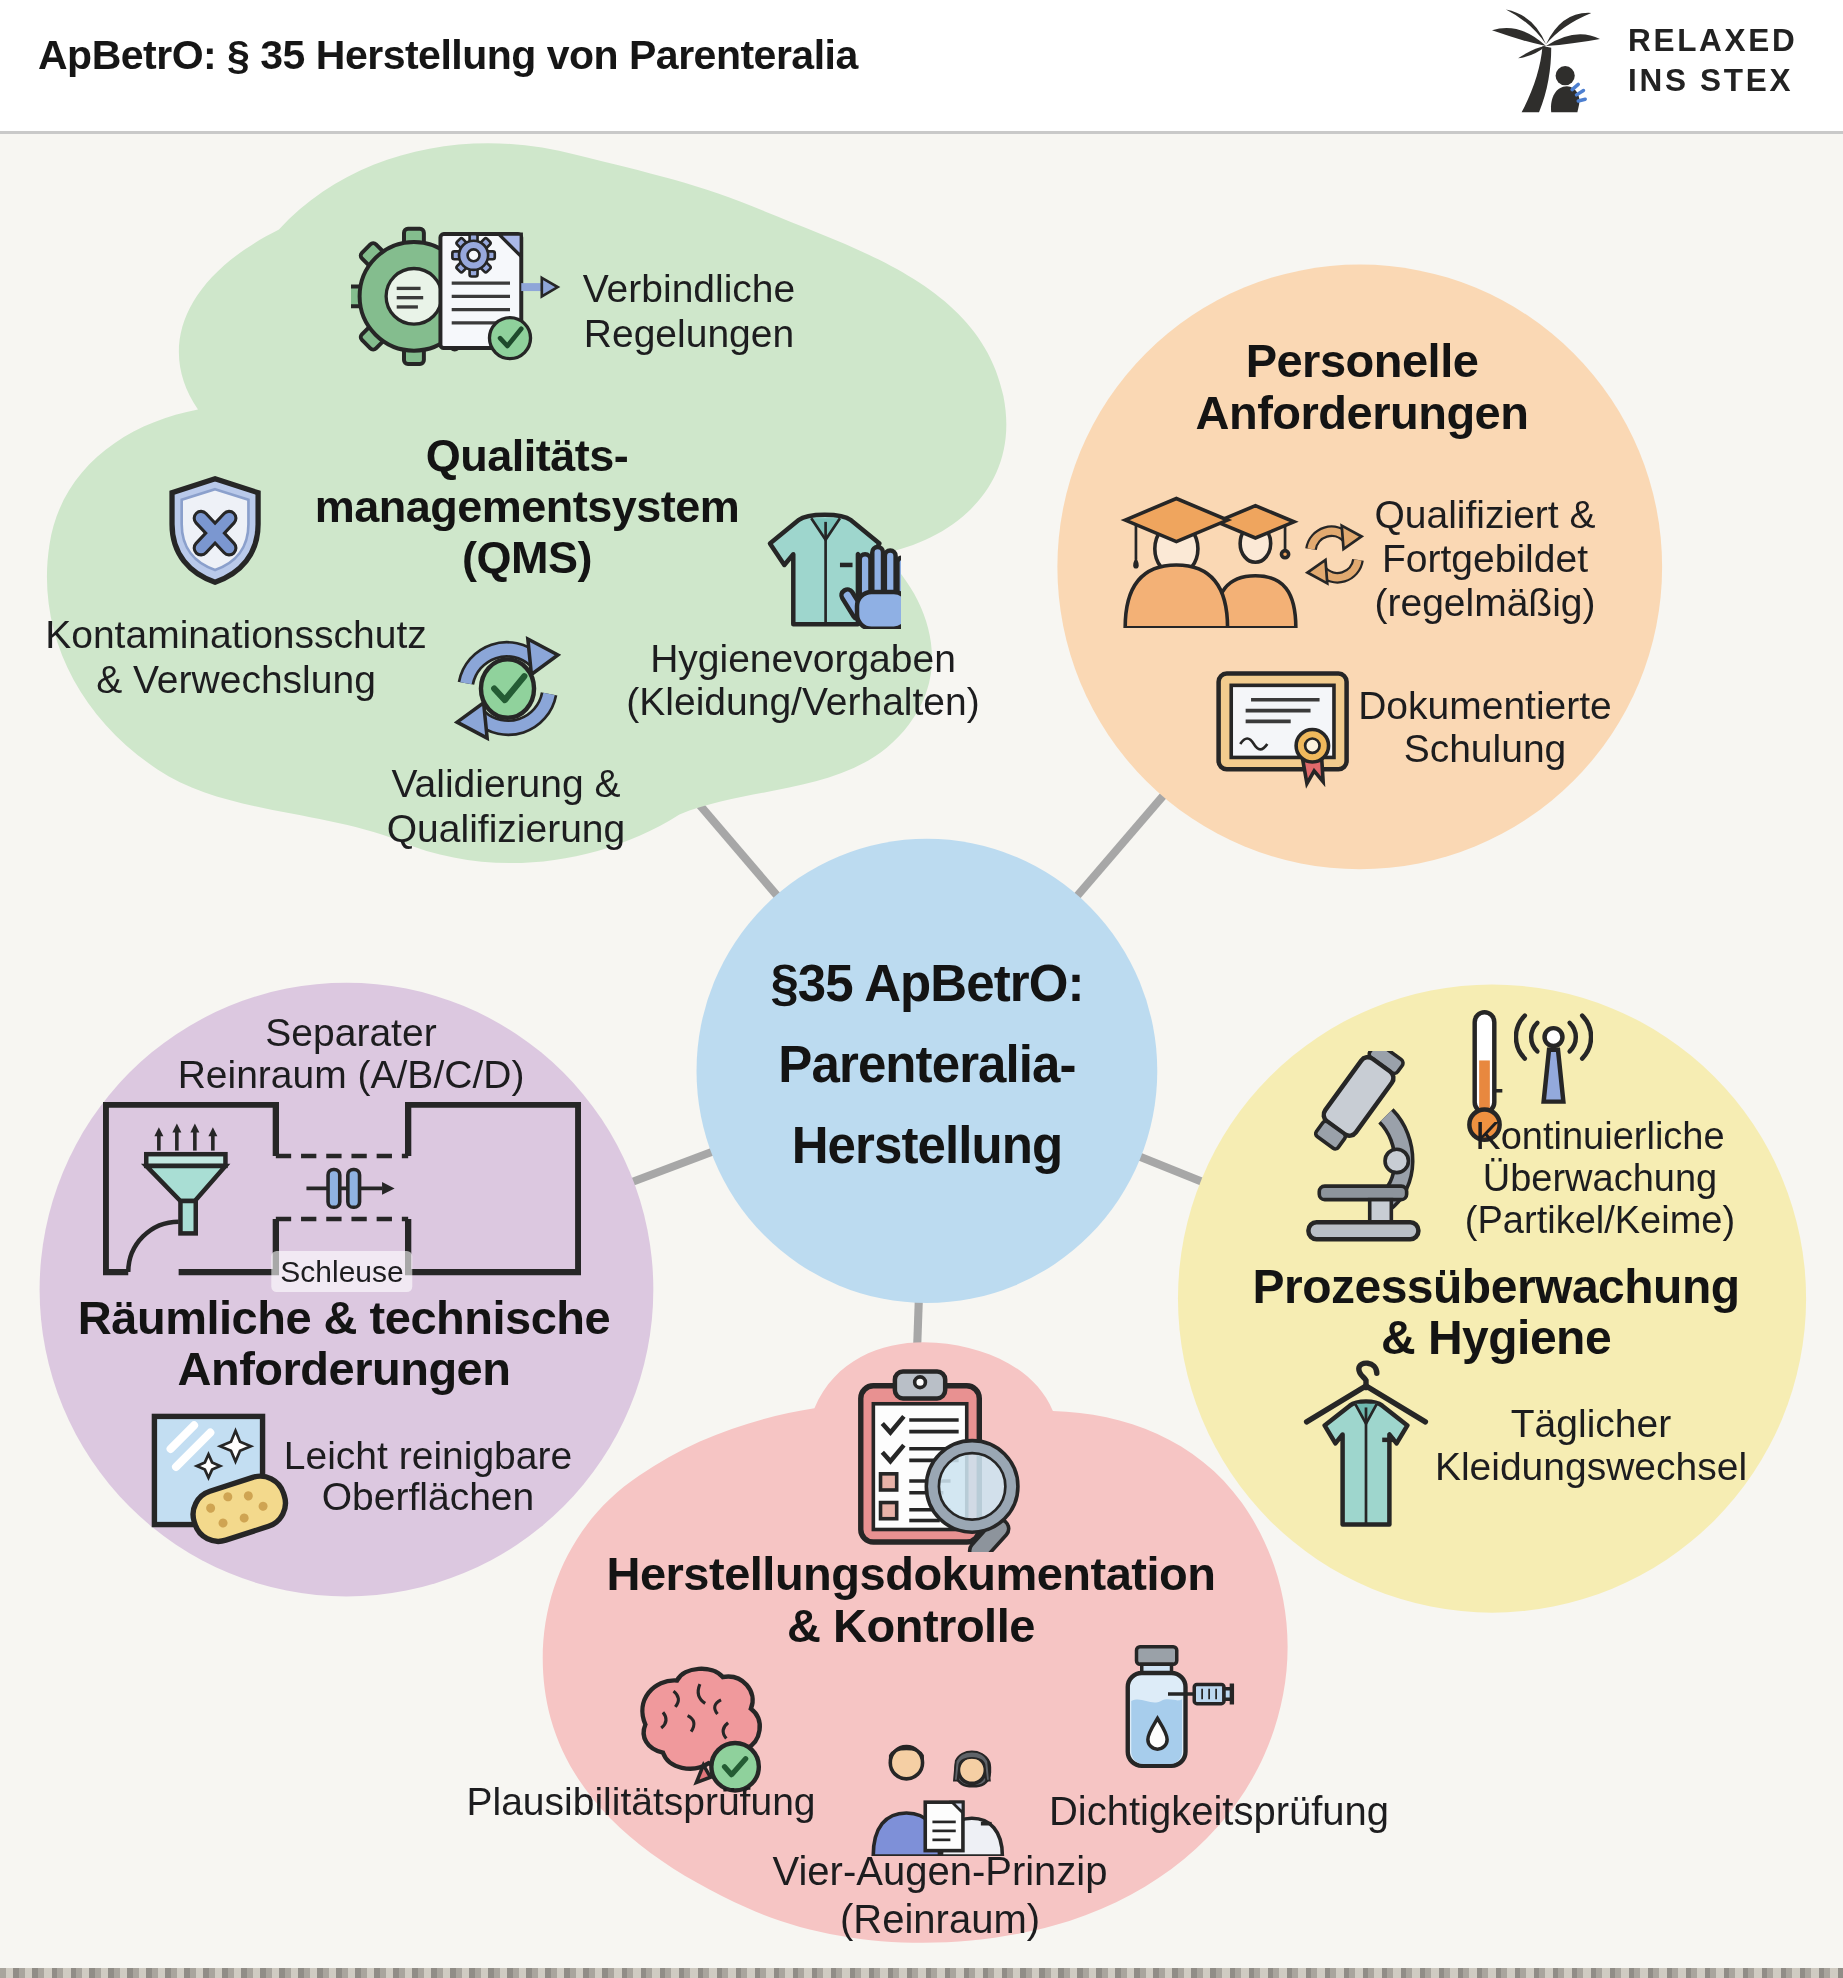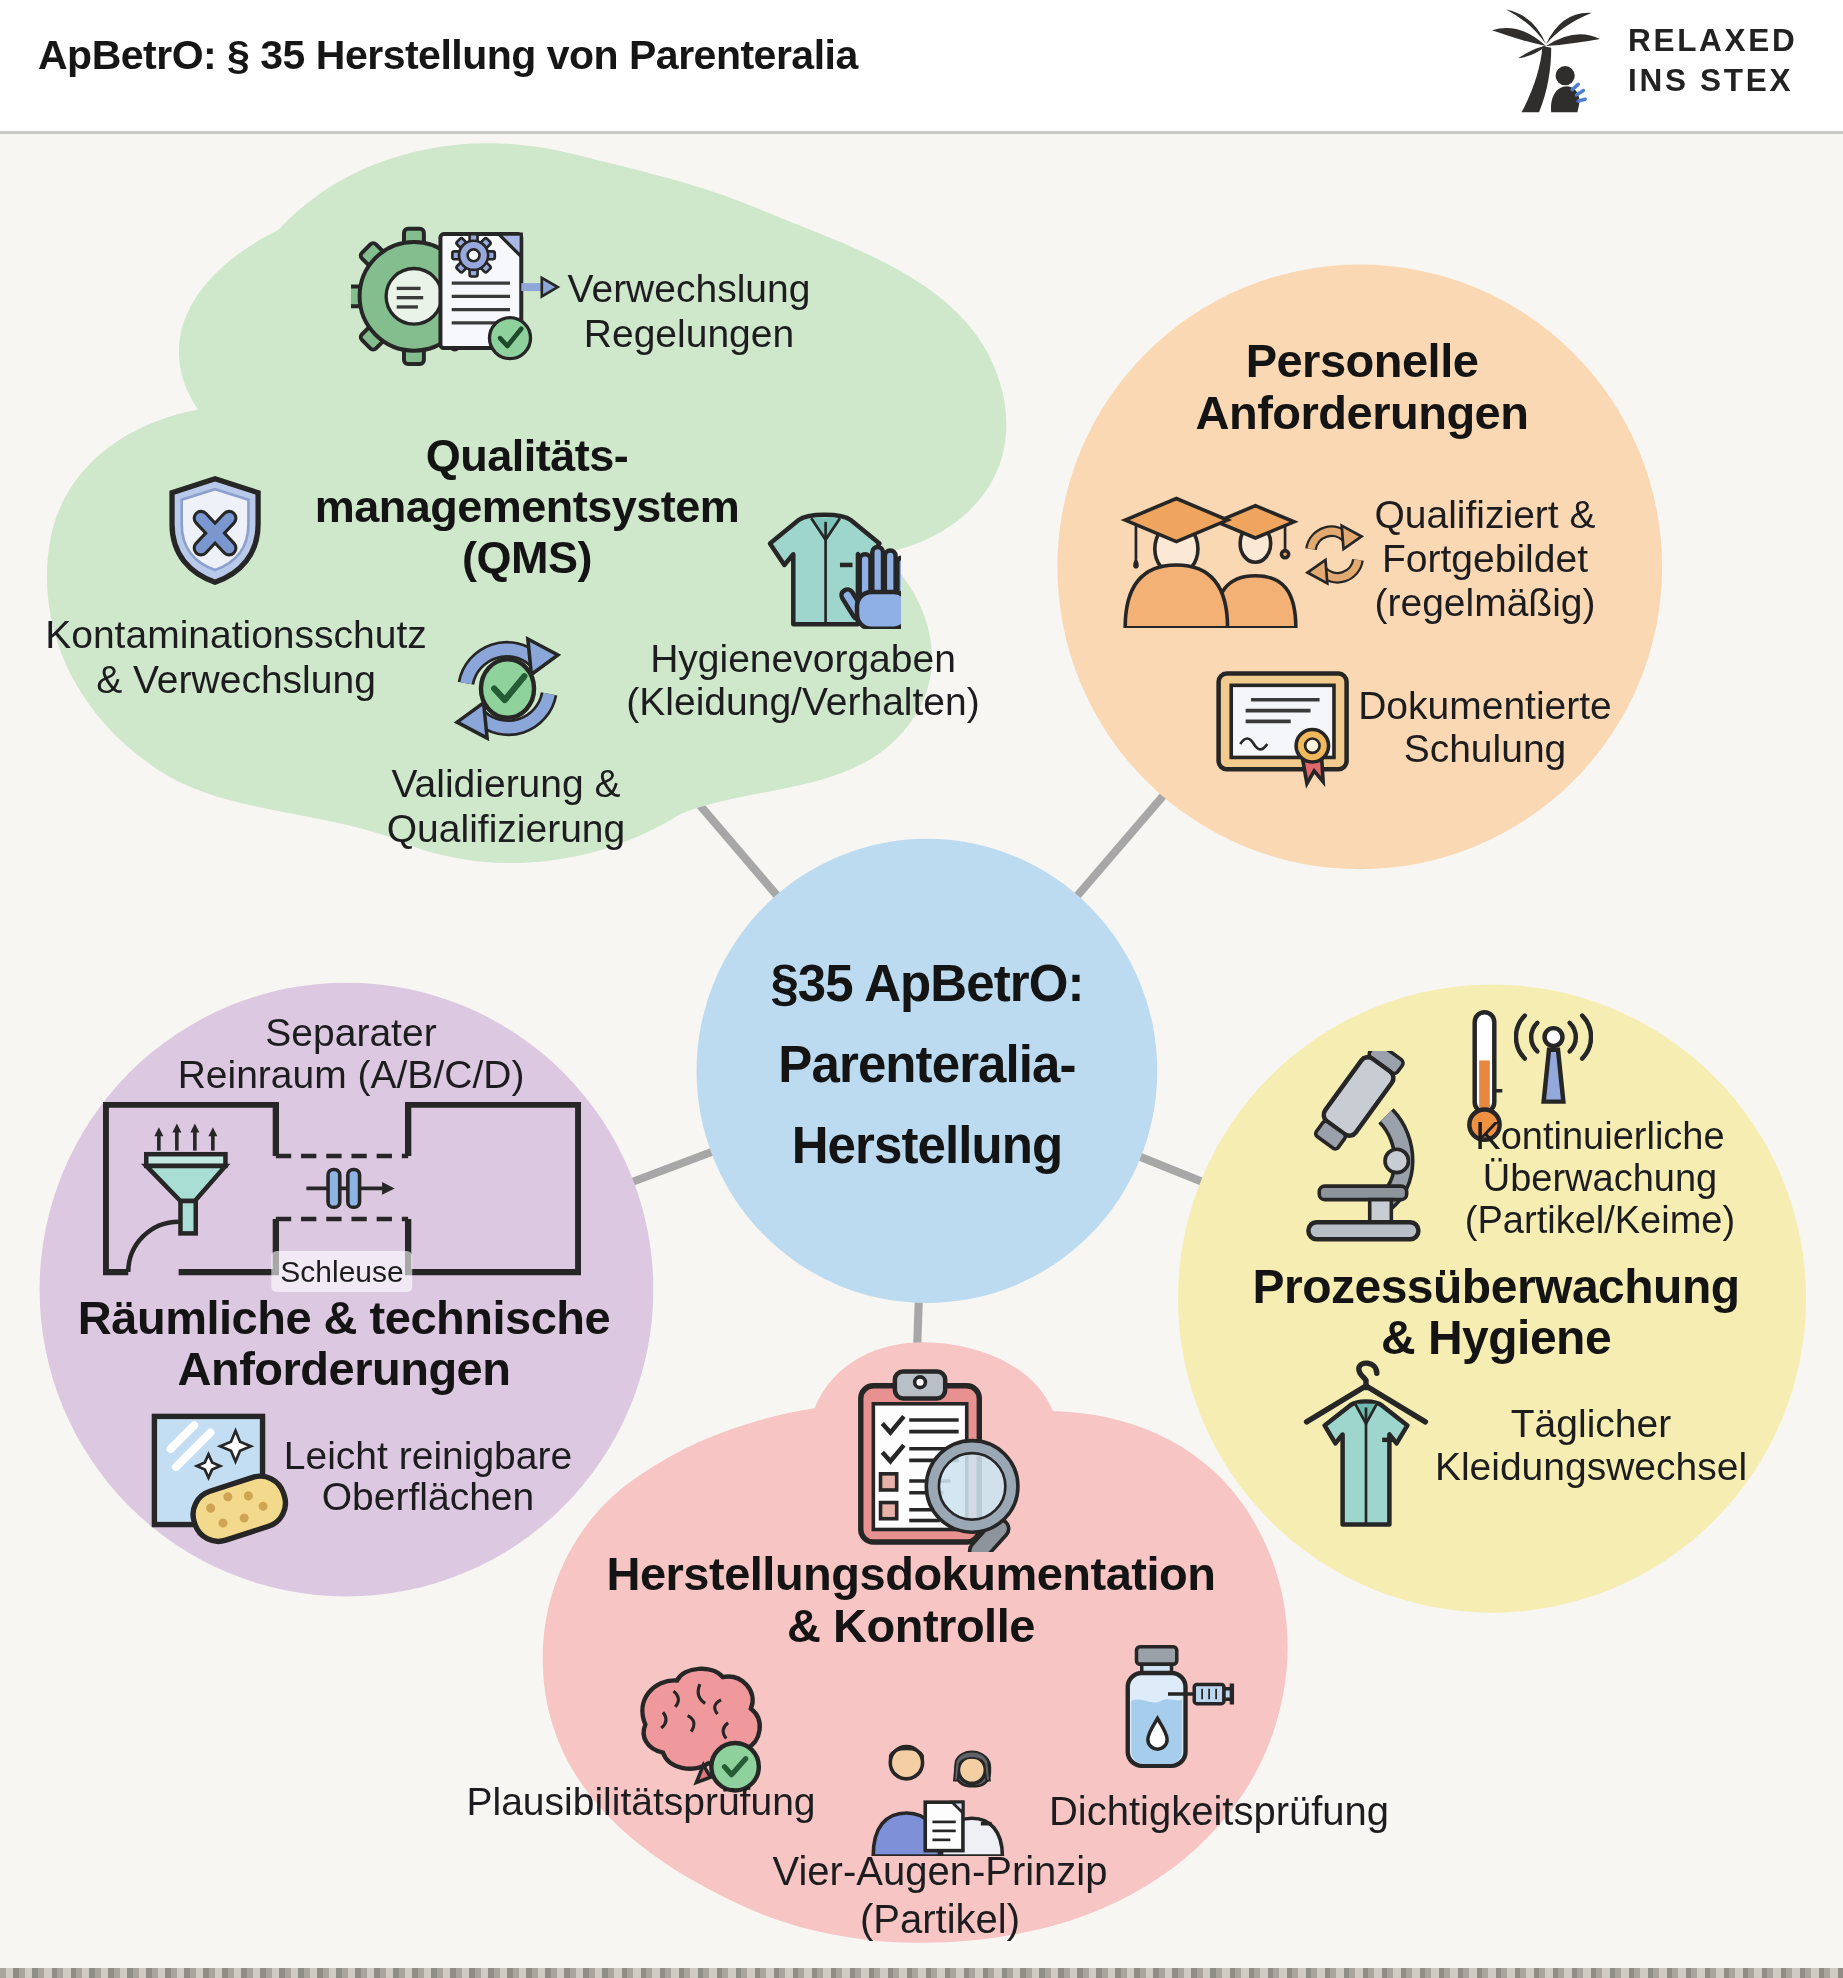--- a/index.html
+++ b/index.html
@@ -131,21 +131,21 @@
           <circle r="22"></circle>
         </g>
         <circle r="9" fill="#f6f8fb" stroke="#262626" stroke-width="4"></circle>
       </g>
       <line x1="257" y1="98" x2="288" y2="98" stroke="#8fa6d8" stroke-width="12"></line>
       <polygon points="288,84 312,98 288,112" fill="#8fa6d8" stroke="#262626" stroke-width="4"></polygon>
       <circle cx="240" cy="175" r="31" fill="#8fd19c" stroke="#262626" stroke-width="5"></circle>
       <path d="M225 175 L236 187 L257 161" fill="none" stroke="#1e4a2c" stroke-width="7" stroke-linecap="round" stroke-linejoin="round"></path>
     </g>
   </svg>
-  <div class="label" style="left:689px;top:266px;line-height:45px">Verwechslung
+  <div class="label" style="left:689px;top:266px;line-height:45px">Verbindliche
 Regelungen</div>
   <div class="label h" style="left:527px;top:430px;font-size:45px;line-height:51px">Qualitäts-
 managementsystem
 (QMS)</div>
 
   <svg class="abs" style="left:165px;top:473px" width="101" height="115" viewBox="0 0 115 130">
     <path d="M57 6 L106 22 V58 C106 92 86 114 57 124 C28 114 8 92 8 58 V22 Z" fill="#b9c9ea" stroke="#262626" stroke-width="6"></path>
     <path d="M57 18 L95 30 V58 C95 85 80 102 57 110 C34 102 19 85 19 58 V30 Z" fill="#eef1f7" stroke="#8ba0cc" stroke-width="3"></path>
     <g stroke="#262626" stroke-width="19" stroke-linecap="round">
         <line x1="41" y1="51" x2="73" y2="85"></line>
@@ -416,21 +416,21 @@
       <rect x="66" y="76" width="42" height="54" fill="#fdfdfd" stroke="#262626" stroke-width="4"></rect>
       <polygon points="96,76 108,88 108,76" fill="#d8def0" stroke="#262626" stroke-width="3"></polygon>
       <g stroke="#262626" stroke-width="3">
           <line x1="74" y1="98" x2="100" y2="98"></line>
           <line x1="74" y1="108" x2="100" y2="108"></line>
           <line x1="74" y1="118" x2="94" y2="118"></line>
         </g>
     </g>
   </svg>
   <div class="label" style="left:940px;top:1847px;font-size:40px;line-height:48px">Vier-Augen-Prinzip
-(Partikel)</div>
+(Reinraum)</div>
 
   <svg class="abs" style="left:1119px;top:1644px" width="119" height="135" viewBox="0 0 136 152">
     <rect x="20" y="2" width="46" height="20" rx="4" fill="#9aa1a8" stroke="#262626" stroke-width="4"></rect>
     <rect x="26" y="22" width="34" height="10" fill="#cfe3f5" stroke="#262626" stroke-width="4"></rect>
     <rect x="10" y="32" width="66" height="106" rx="16" fill="#ddecf8" stroke="#262626" stroke-width="5"></rect>
     <path d="M14 64 C26 58 36 70 48 64 C58 59 66 66 72 62 L72 122 A 14 14 0 0 1 58 136 L28 136 A 14 14 0 0 1 14 122 Z" fill="#a7cdec"></path>
     <path d="M44 84 C50 94 55 101 55 108 A 11 11 0 0 1 33 108 C33 101 38 94 44 84 Z" fill="#fdfdfd" stroke="#262626" stroke-width="4"></path>
     <line x1="56" y1="56" x2="86" y2="56" stroke="#262626" stroke-width="4"></line>
     <rect x="86" y="45" width="34" height="22" rx="3" fill="#bcd8f0" stroke="#262626" stroke-width="4"></rect>
     <g stroke="#262626" stroke-width="2">

